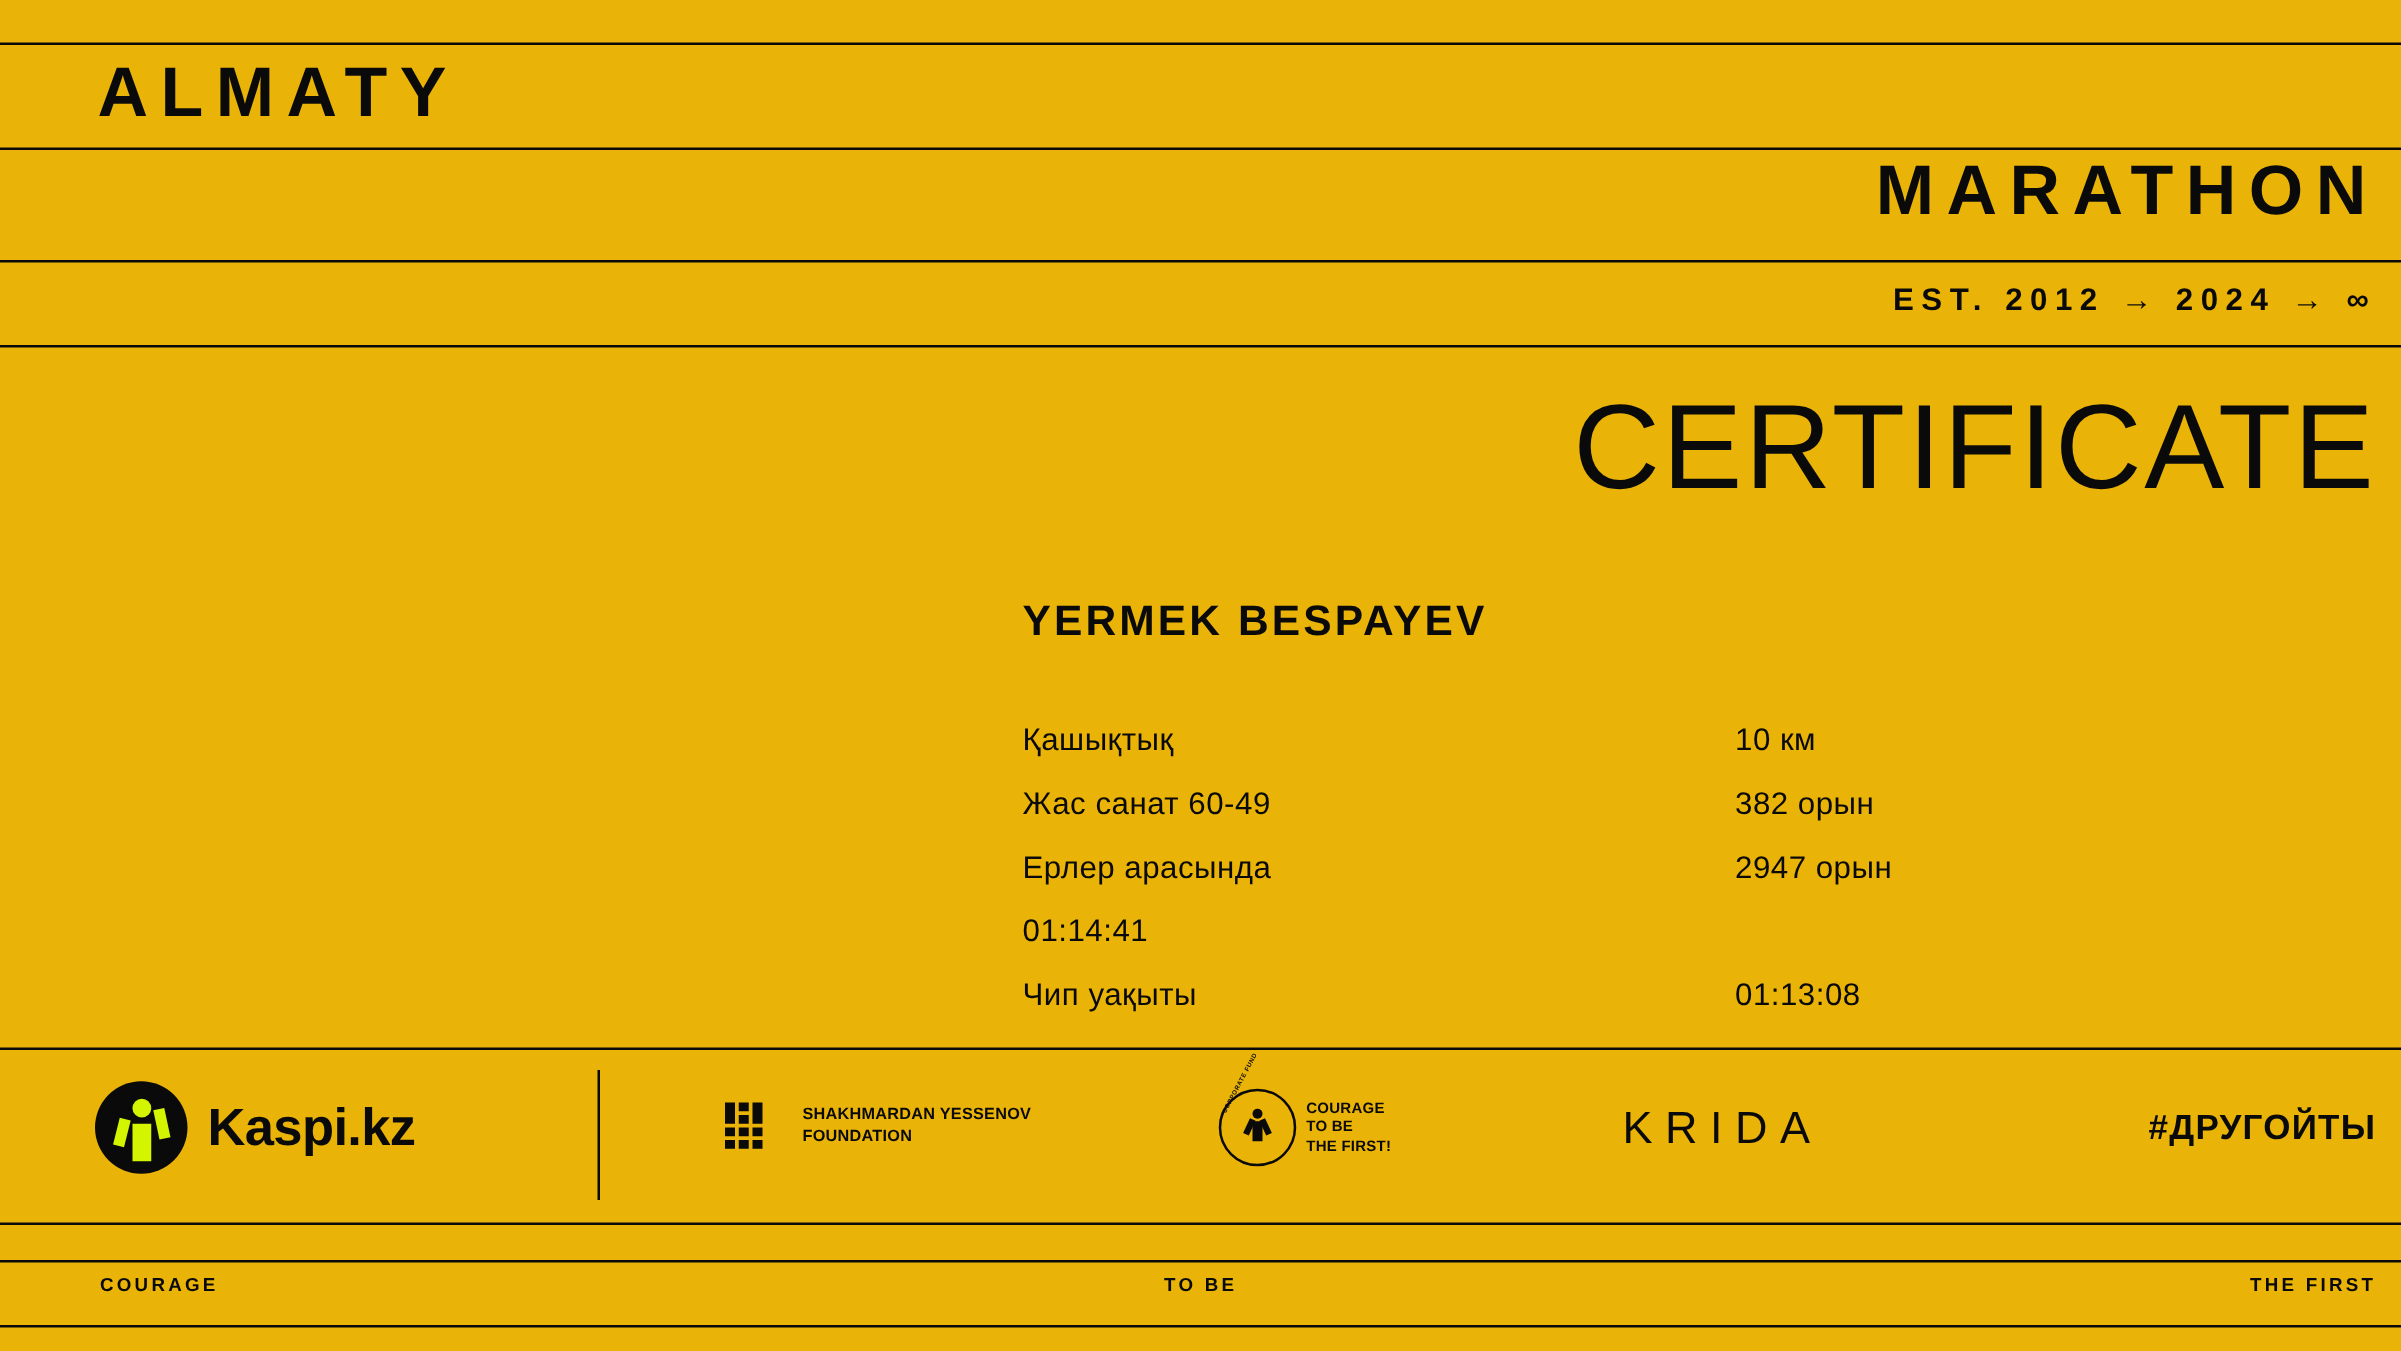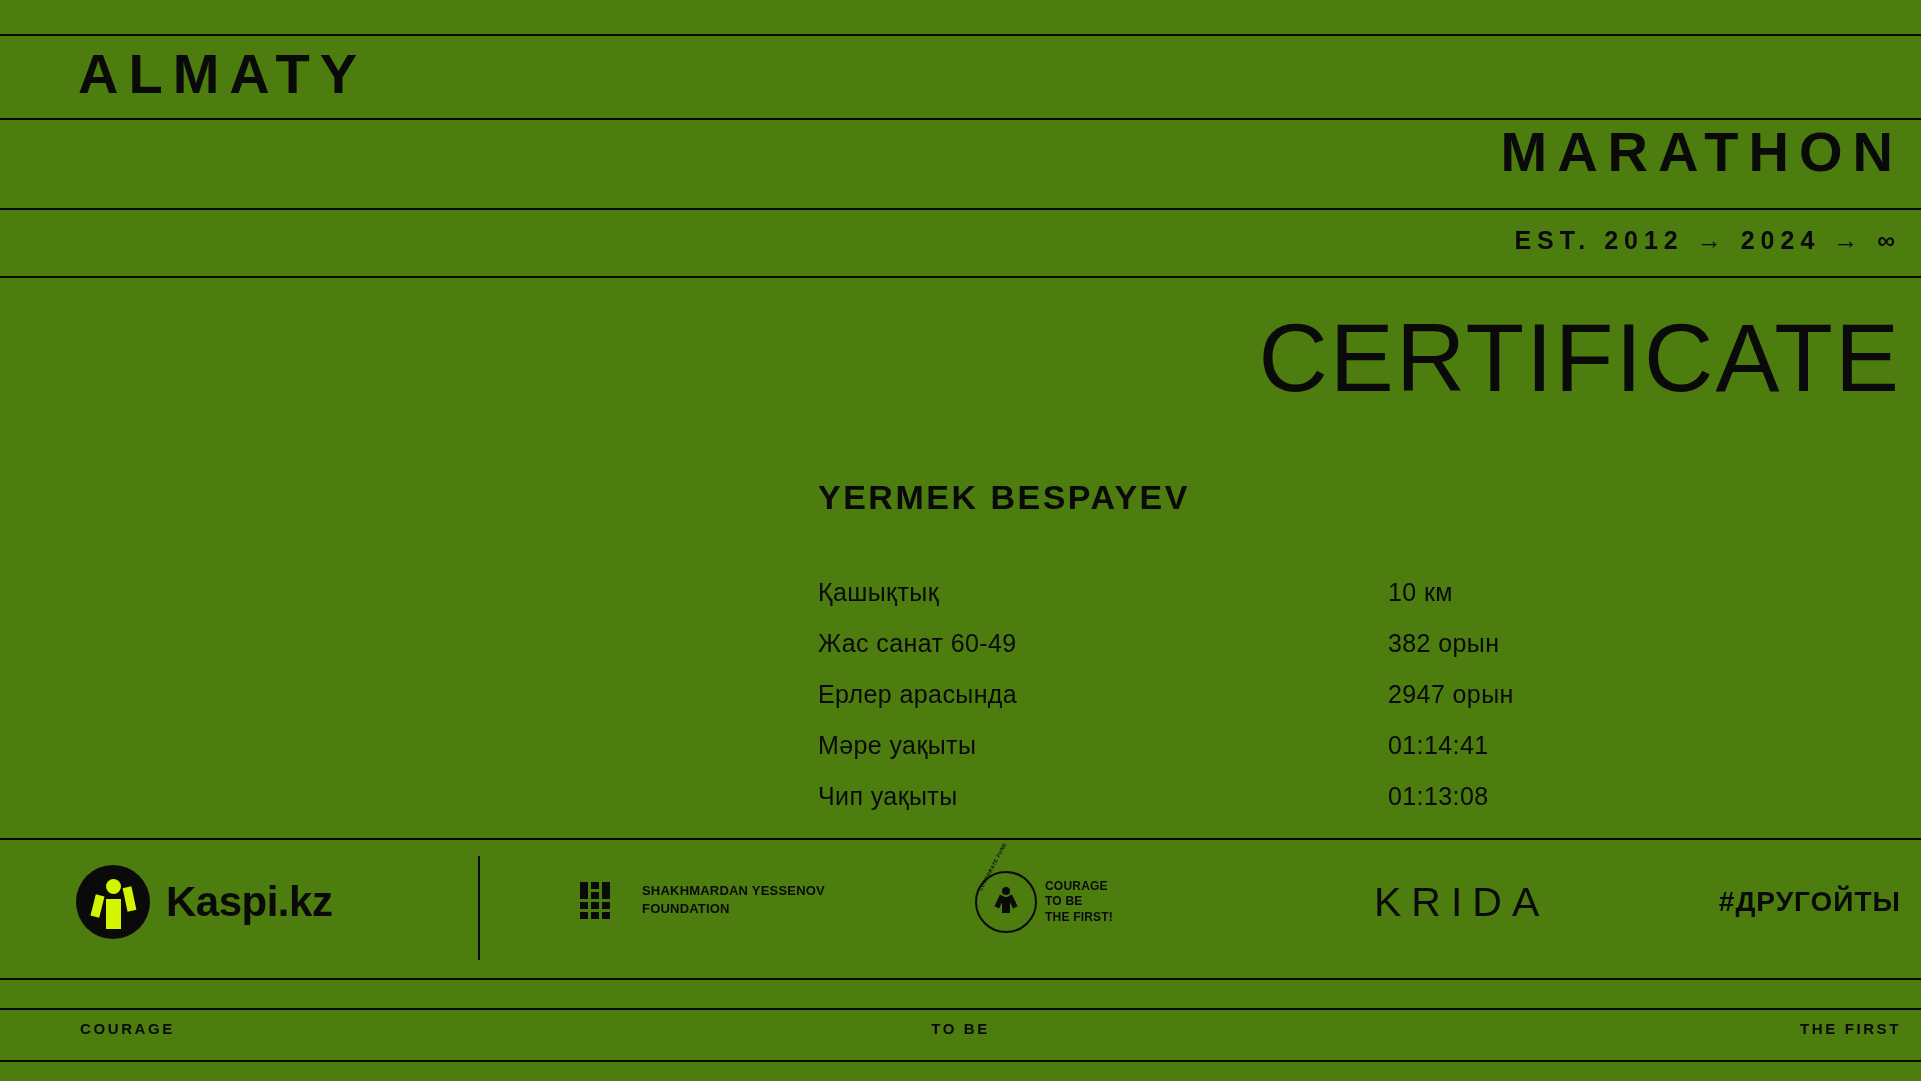--- a/index.html
+++ b/index.html
@@ -11,21 +11,21 @@
     width: 1921px;
     height: 1081px;
     overflow: hidden;
     font-family: "Liberation Sans", sans-serif;
     color: #0a0a0a;
     position: relative;
   }
   .certificate {
     position: absolute;
     inset: 0;
-    background: #4d7c0f;
+    background: #eab308;
   }
 
   
   .rule {
     position: absolute;
     left: 0;
     width: 100%;
     height: 2px;
     background: #0a0a0a;
   }
@@ -292,22 +292,22 @@
   }
   .corporate-text {
     font-size: 12px;
     font-weight: 700;
     line-height: 1.3;
     letter-spacing: 0.2px;
   }
 
   .krida {
     position: absolute;
-    left: 1374px;
-    font-size: 41px;
+    left: 1298px;
+    font-size: 36px;
     font-weight: 400;
     letter-spacing: 10px;
   }
   .drugoity {
     position: absolute;
     right: 20px;
     font-size: 28px;
     font-weight: 700;
     letter-spacing: 1px;
   }
@@ -370,21 +370,20 @@
     </div>
     <div class="result-row">
       <div class="result-label">Жас санат 60-49</div>
       <div class="result-value">382 орын</div>
     </div>
     <div class="result-row">
       <div class="result-label">Ерлер арасында</div>
       <div class="result-value">2947 орын</div>
     </div>
     <div class="result-row">
-      <div class="result-label">Мәре уақыты</div>
       <div class="result-value">01:14:41</div>
     </div>
     <div class="result-row">
       <div class="result-label">Чип уақыты</div>
       <div class="result-value">01:13:08</div>
     </div>
   </div>
 
   <div class="sponsors">
 

